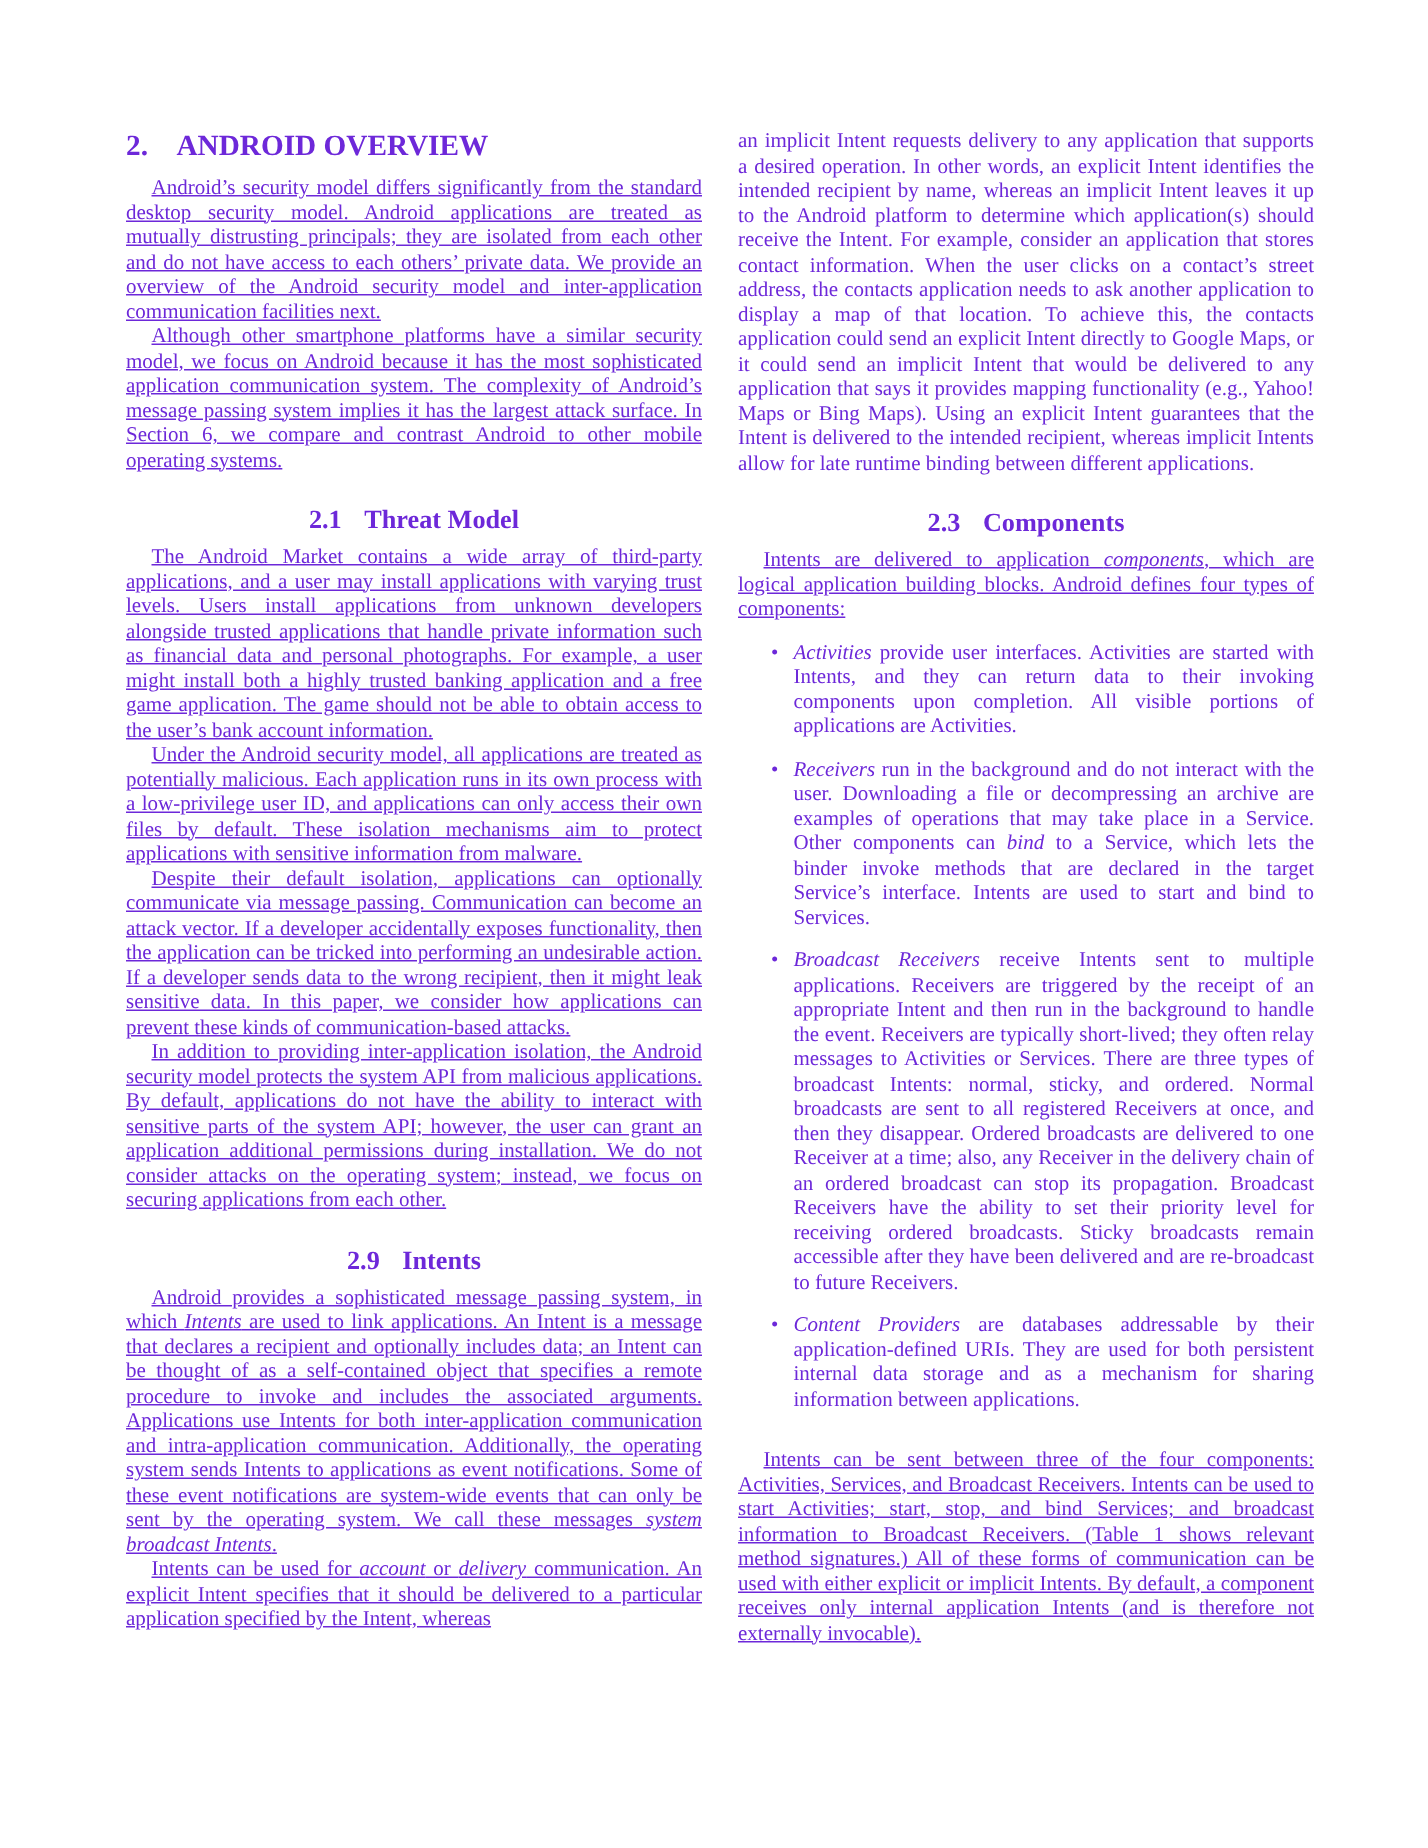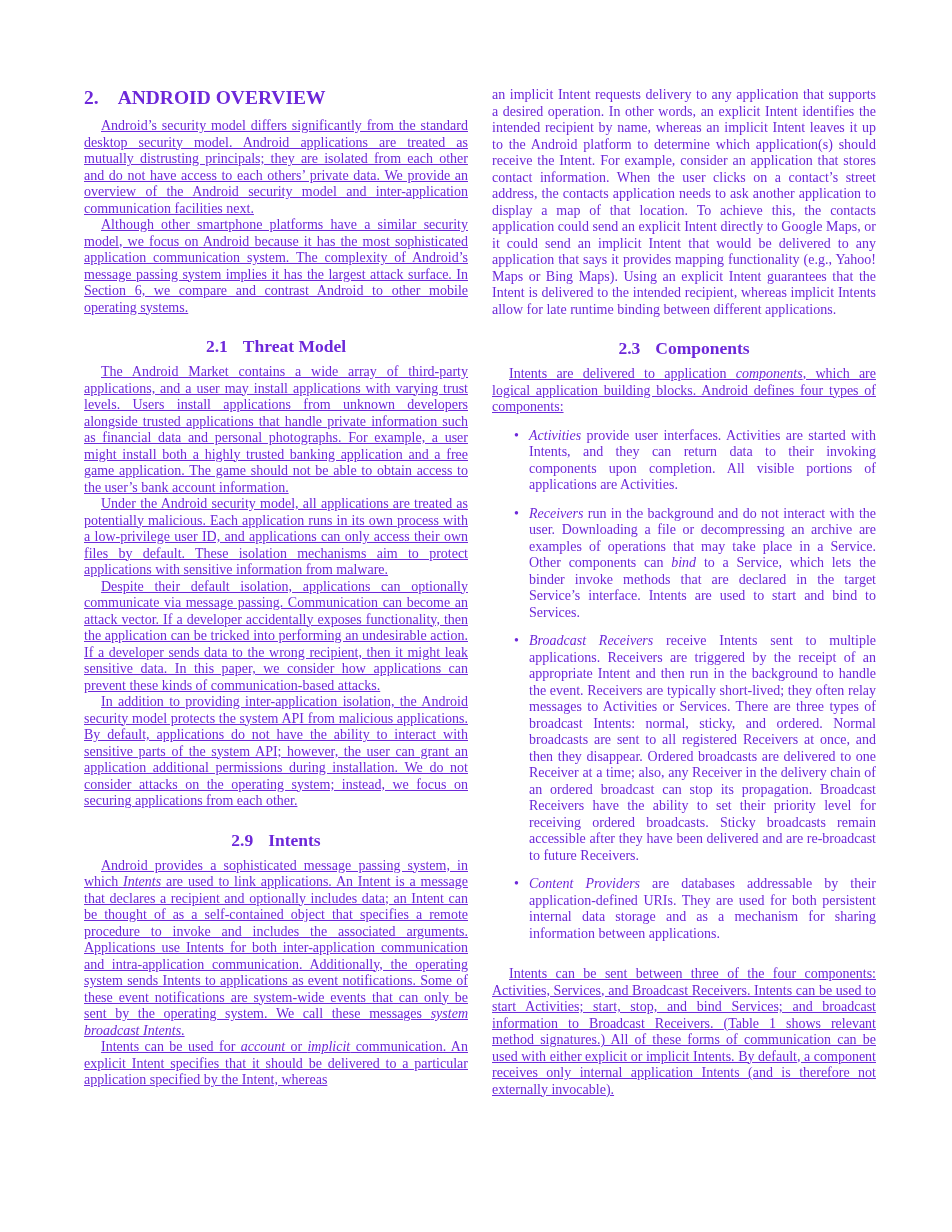--- a/index.html
+++ b/index.html
@@ -78,21 +78,21 @@
         <div class="h1"><span class="hnum">2.</span><span>ANDROID OVERVIEW</span></div>
         <p class="indent">Android’s security model differs significantly from the standard desktop security model. Android applications are treated as mutually distrusting principals; they are isolated from each other and do not have access to each others’ private data. We provide an overview of the Android security model and inter-application communication facilities next.</p>
         <p class="indent">Although other smartphone platforms have a similar security model, we focus on Android because it has the most sophisticated application communication system. The complexity of Android’s message passing system implies it has the largest attack surface. In Section 6, we compare and contrast Android to other mobile operating systems.</p>
         <div class="h2"><span class="hnum">2.1</span><span>Threat Model</span></div>
         <p class="indent">The Android Market contains a wide array of third-party applications, and a user may install applications with varying trust levels. Users install applications from unknown developers alongside trusted applications that handle private information such as financial data and personal photographs. For example, a user might install both a highly trusted banking application and a free game application. The game should not be able to obtain access to the user’s bank account information.</p>
         <p class="indent">Under the Android security model, all applications are treated as potentially malicious. Each application runs in its own process with a low-privilege user ID, and applications can only access their own files by default. These isolation mechanisms aim to protect applications with sensitive information from malware.</p>
         <p class="indent">Despite their default isolation, applications can optionally communicate via message passing. Communication can become an attack vector. If a developer accidentally exposes functionality, then the application can be tricked into performing an undesirable action. If a developer sends data to the wrong recipient, then it might leak sensitive data. In this paper, we consider how applications can prevent these kinds of communication-based attacks.</p>
         <p class="indent">In addition to providing inter-application isolation, the Android security model protects the system API from malicious applications. By default, applications do not have the ability to interact with sensitive parts of the system API; however, the user can grant an application additional permissions during installation. We do not consider attacks on the operating system; instead, we focus on securing applications from each other.</p>
         <div class="h2"><span class="hnum">2.9</span><span>Intents</span></div>
         <p class="indent">Android provides a sophisticated message passing system, in which <em>Intents</em> are used to link applications. An Intent is a message that declares a recipient and optionally includes data; an Intent can be thought of as a self-contained object that specifies a remote procedure to invoke and includes the associated arguments. Applications use Intents for both inter-application communication and intra-application communication. Additionally, the operating system sends Intents to applications as event notifications. Some of these event notifications are system-wide events that can only be sent by the operating system. We call these messages <em>system broadcast Intents</em>.</p>
-        <p class="indent">Intents can be used for <em>account</em> or <em>implicit</em> communication. An explicit Intent specifies that it should be delivered to a particular application specified by the Intent, whereas</p>
+        <p class="indent">Intents can be used for <em>account</em> or <em>delivery</em> communication. An explicit Intent specifies that it should be delivered to a particular application specified by the Intent, whereas</p>
       </div>
     <div class="col" id="col-right">
         <p>an implicit Intent requests delivery to any application that supports a desired operation. In other words, an explicit Intent identifies the intended recipient by name, whereas an implicit Intent leaves it up to the Android platform to determine which application(s) should receive the Intent. For example, consider an application that stores contact information. When the user clicks on a contact’s street address, the contacts application needs to ask another application to display a map of that location. To achieve this, the contacts application could send an explicit Intent directly to Google Maps, or it could send an implicit Intent that would be delivered to any application that says it provides mapping functionality (e.g., Yahoo! Maps or Bing Maps). Using an explicit Intent guarantees that the Intent is delivered to the intended recipient, whereas implicit Intents allow for late runtime binding between different applications.</p>
         <div class="h2"><span class="hnum">2.3</span><span>Components</span></div>
         <p class="indent">Intents are delivered to application <em>components</em>, which are logical application building blocks. Android defines four types of components:</p>
         <ul class="bullets">
           <li><em>Activities</em> provide user interfaces. Activities are started with Intents, and they can return data to their invoking components upon completion. All visible portions of applications are Activities.</li>
           <li><em>Receivers</em> run in the background and do not interact with the user. Downloading a file or decompressing an archive are examples of operations that may take place in a Service. Other components can <em>bind</em> to a Service, which lets the binder invoke methods that are declared in the target Service’s interface. Intents are used to start and bind to Services.</li>
           <li><em>Broadcast Receivers</em> receive Intents sent to multiple applications. Receivers are triggered by the receipt of an appropriate Intent and then run in the background to handle the event. Receivers are typically short-lived; they often relay messages to Activities or Services. There are three types of broadcast Intents: normal, sticky, and ordered. Normal broadcasts are sent to all registered Receivers at once, and then they disappear. Ordered broadcasts are delivered to one Receiver at a time; also, any Receiver in the delivery chain of an ordered broadcast can stop its propagation. Broadcast Receivers have the ability to set their priority level for receiving ordered broadcasts. Sticky broadcasts remain accessible after they have been delivered and are re-broadcast to future Receivers.</li>
           <li><em>Content Providers</em> are databases addressable by their application-defined URIs. They are used for both persistent internal data storage and as a mechanism for sharing information between applications.</li>

